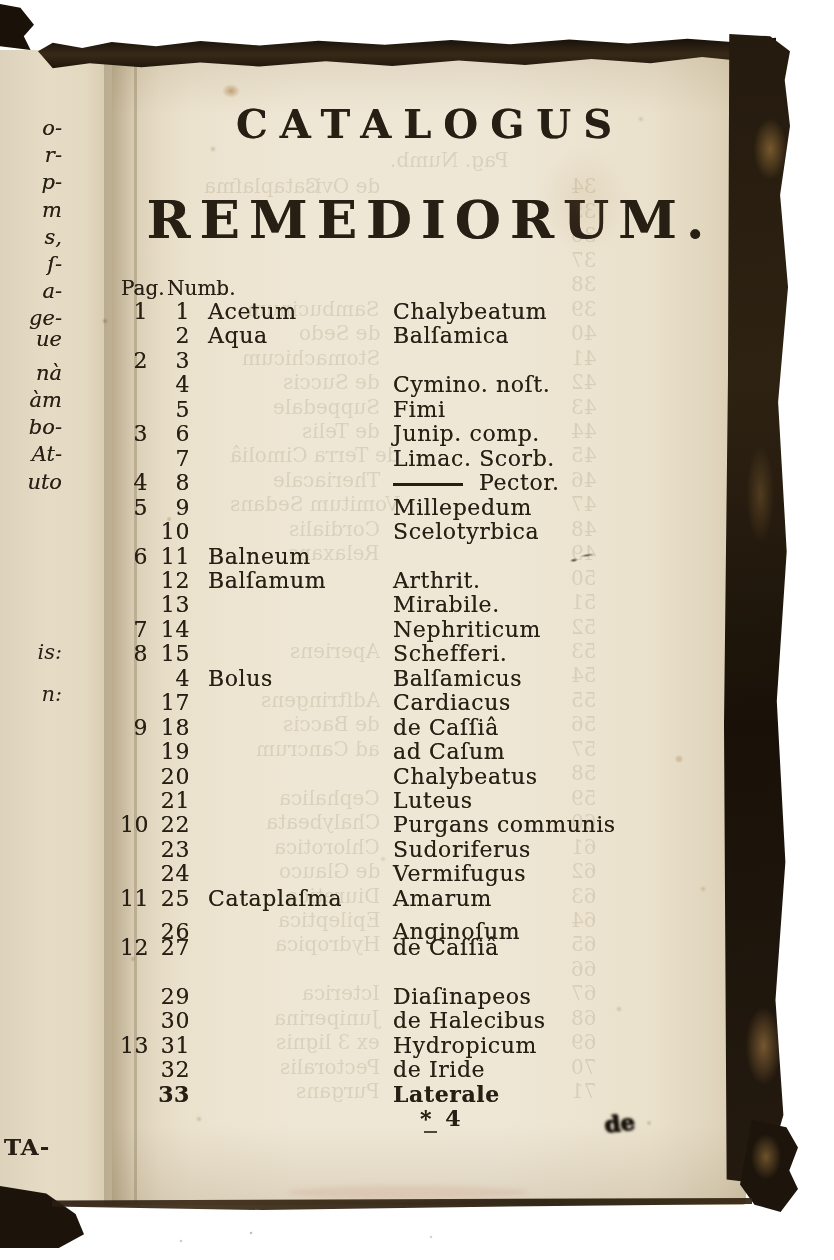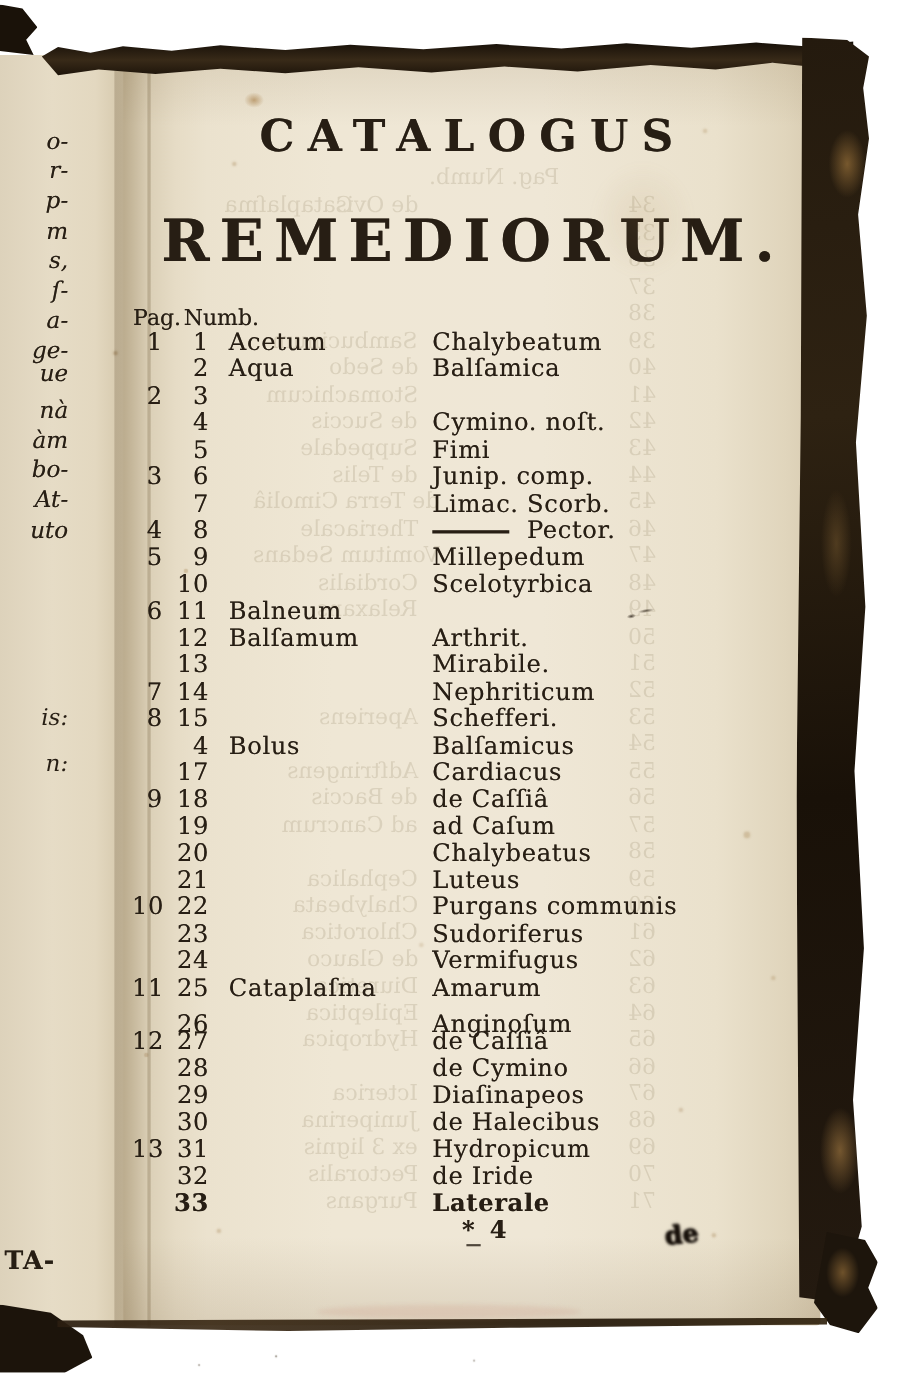--- a/index.html
+++ b/index.html
@@ -458,26 +458,20 @@
         <span class="c-num">26</span>
         <span class="c-name"></span>
         <span class="c-rem">Anginoſum</span>
       </div>
       <div class="trow" style="top: 635.7px;">
         <span class="c-pag">12</span>
         <span class="c-num">27</span>
         <span class="c-name"></span>
         <span class="c-rem">de Caſſiâ</span>
       </div>
-      <div class="trow" style="top: 660.15px;">
-        <span class="c-pag"></span>
-        <span class="c-num">28</span>
-        <span class="c-name"></span>
-        <span class="c-rem">de Cymino</span>
-      </div>
       <div class="trow" style="top: 684.6px;">
         <span class="c-pag"></span>
         <span class="c-num">29</span>
         <span class="c-name"></span>
         <span class="c-rem">Diaſinapeos</span>
       </div>
       <div class="trow" style="top: 709.05px;">
         <span class="c-pag"></span>
         <span class="c-num">30</span>
         <span class="c-name"></span>

